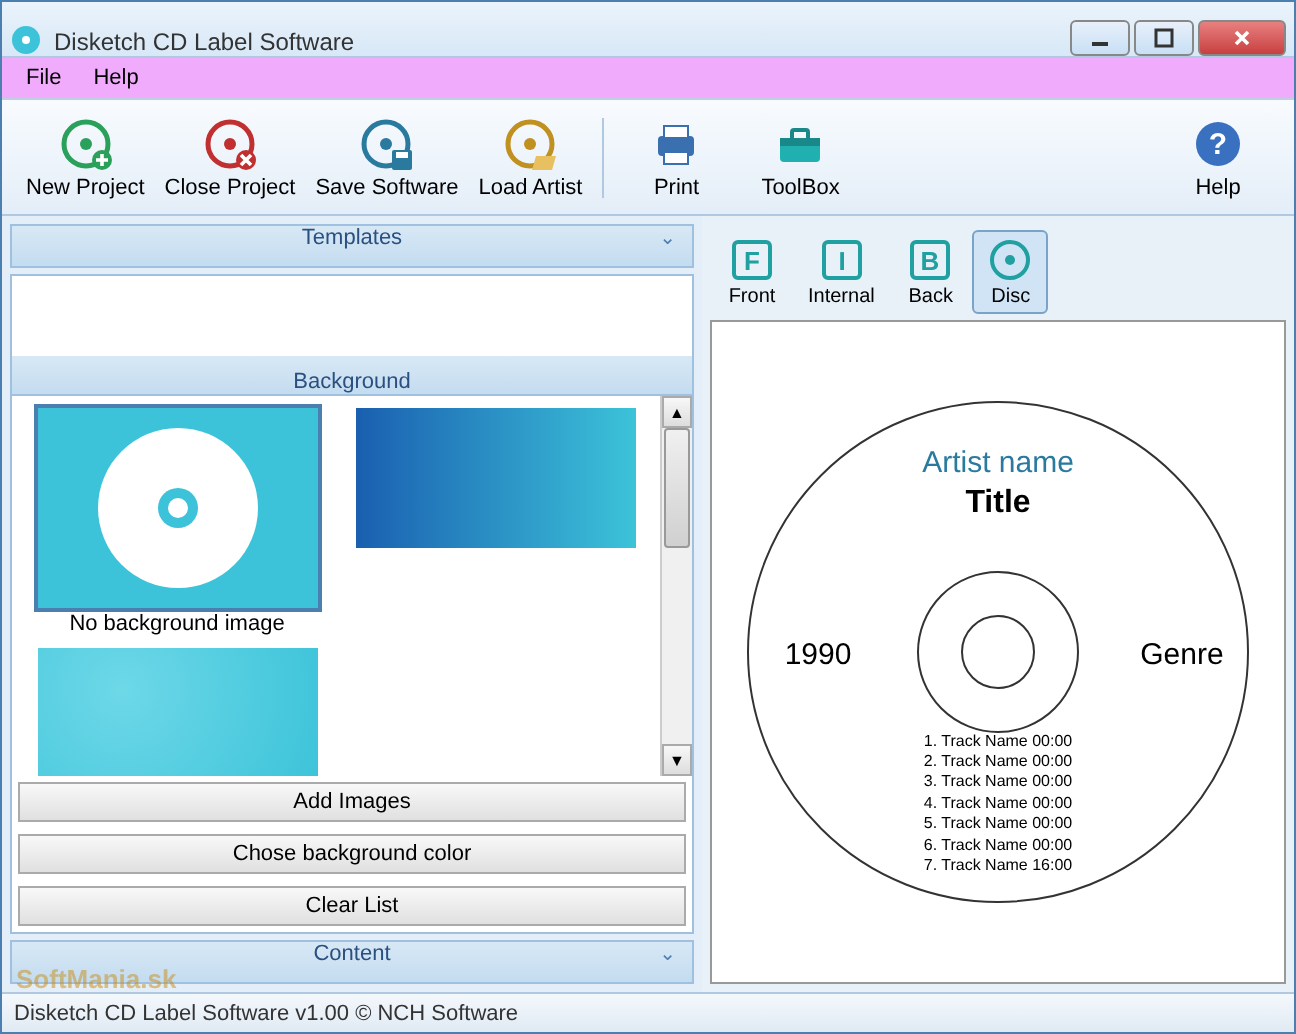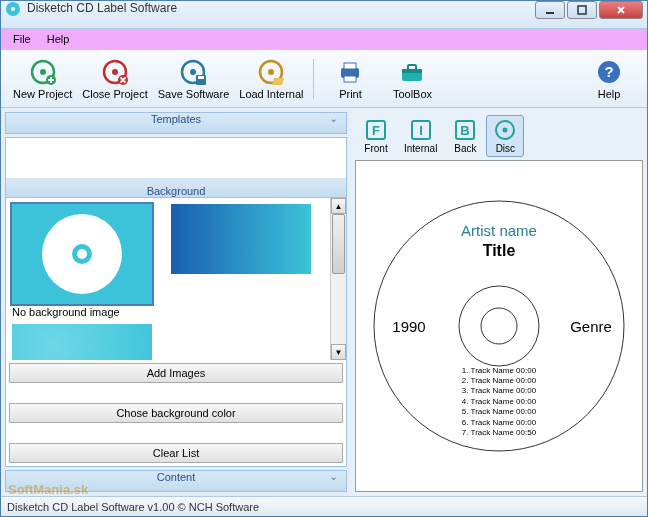--- a/index.html
+++ b/index.html
@@ -1,18 +1,18 @@
 <!DOCTYPE html>
 <html><head>
 <meta charset="utf-8">
 <style>
 * { box-sizing: border-box; margin: 0; padding: 0; font-family: Tahoma, sans-serif; }
 body { background: #f0f0f0; width: 648px; height: 517px; overflow: hidden; }
 .window { width: 648px; height: 517px; background: #e8f0f8; border: 1px solid #4a7fb0; display: flex; flex-direction: column; }
-.titlebar { height: 28px; background: linear-gradient(to bottom, #eaf3fb, #d8e8f7); display: flex; align-items: flex-start; padding: 0 4px; border-bottom: 1px solid #b0c8e0; }
+.titlebar { height: 28px; background: linear-gradient(to bottom, #eaf3fb, #d8e8f7); display: flex; align-items: flex-end; padding: 0 4px; border-bottom: 1px solid #b0c8e0; }
 .titlebar-icon { width: 16px; height: 16px; margin-right: 6px; }
 .titlebar-text { flex: 1; color: #333; font-size: 12px; }
 .win-controls { display: flex; gap: 2px; }
 .win-btn { width: 30px; height: 18px; border: 1px solid #888; border-radius: 3px; display: flex; align-items: center; justify-content: center; font-size: 10px; cursor: pointer; }
 .win-min { background: linear-gradient(to bottom, #e8f0fa, #c8dff5); }
 .win-max { background: linear-gradient(to bottom, #e8f0fa, #c8dff5); }
 .win-close { background: linear-gradient(to bottom, #e88080, #c84040); color: #fff; width: 44px; }
 .menubar { height: 21px; background: #f0abfc; border-bottom: 1px solid #c0d0e0; display: flex; align-items: center; padding: 0 4px; font-size: 11px; }
 .menu-item { padding: 2px 8px; cursor: pointer; }
 .toolbar { height: 58px; background: linear-gradient(to bottom, #f8fbfe, #e4eef8); border-bottom: 1px solid #b0c8e0; display: flex; align-items: center; padding: 4px 8px; gap: 2px; }
@@ -21,29 +21,29 @@
 .toolbar-sep { width: 1px; height: 40px; background: #b0c8e0; margin: 0 4px; }
 .toolbar-spacer { flex: 1; }
 .main { flex: 1; display: flex; overflow: hidden; }
 .left-panel { width: 350px; background: #e4eef8; display: flex; flex-direction: column; padding: 4px; gap: 3px; }
 .accordion-header { background: linear-gradient(to bottom, #d8e8f5, #c4dcf0); border: 1px solid #a0c0e0; height: 22px; display: flex; align-items: flex-start; justify-content: center; font-size: 11px; color: #2a5080; position: relative; cursor: pointer; }
 .accordion-header .chev { position: absolute; right: 8px; color: #4a7faf; font-size: 10px; }
 .bg-section { flex: 1; display: flex; flex-direction: column; border: 1px solid #a0c0e0; background: #fff; overflow: hidden; }
 .bg-header { background: linear-gradient(to bottom, #d8e8f5, #c4dcf0); height: 20px; display: flex; align-items: flex-end; justify-content: center; font-size: 11px; color: #2a5080; border-bottom: 1px solid #a0c0e0; margin-top: 40px; }
 .thumb-area { flex: 1; display: flex; overflow: hidden; }
 .thumb-grid { flex: 1; display: grid; grid-template-columns: 1fr 1fr; gap: 6px; padding: 6px; overflow: hidden; align-content: start; }
-.thumb-col { display: flex; flex-direction: column; align-items: flex-start; gap: 2px; }
+.thumb-col { display: flex; flex-direction: column; align-items: center; gap: 2px; }
 .thumb { width: 140px; height: 100px; background: #3cc3d9; display: flex; align-items: center; justify-content: center; position: relative; }
 .thumb.selected { outline: 2px solid #4a7faf; }
 .thumb-label { font-size: 11px; text-align: center; }
 .scrollbar { width: 16px; background: #f0f0f0; border-left: 1px solid #ccc; display: flex; flex-direction: column; }
 .sb-btn { height: 16px; background: linear-gradient(to bottom,#f8f8f8,#ddd); border: 1px solid #aaa; font-size: 8px; display: flex; align-items: center; justify-content: center; cursor: pointer; }
 .sb-track { flex: 1; position: relative; }
 .sb-thumb { position: absolute; top: 0; left: 1px; right: 1px; height: 60px; background: linear-gradient(to bottom,#f0f0f0,#d0d0d0); border: 1px solid #999; border-radius: 2px; }
-.panel-btns { display: flex; flex-direction: column; gap: 20px; padding: 3px; }
+.panel-btns { display: flex; flex-direction: column; gap: 6px; padding: 3px; }
 .panel-btn { height: 20px; background: linear-gradient(to bottom,#f8f8f8,#e0e0e0); border: 1px solid #aaa; font-size: 11px; cursor: pointer; }
 .right-panel { flex: 1; background: #e8f0f8; display: flex; flex-direction: column; padding: 4px; }
 .view-toolbar { height: 48px; display: flex; align-items: center; gap: 2px; padding: 2px; }
 .view-btn { display: flex; flex-direction: column; align-items: center; padding: 2px 6px; cursor: pointer; font-size: 10px; border: 1px solid transparent; }
 .view-btn.active { border: 1px solid #7aa3c9; background: #d0e4f5; border-radius: 3px; }
 .view-icon { width: 24px; height: 24px; margin-bottom: 1px; }
 .disc-preview { flex: 1; background: #fff; border: 1px solid #999; display: flex; align-items: center; justify-content: center; position: relative; }
 .disc-svg { width: 260px; height: 260px; }
 .track-list { position: absolute; top: 62%; left: 50%; transform: translateX(-50%); font-size: 8px; text-align: left; line-height: 1.3; }
 .statusbar { height: 20px; background: linear-gradient(to bottom,#f4f8fc,#e0eaf4); border-top: 1px solid #b0c8e0; display: flex; align-items: center; padding: 0 6px; font-size: 11px; color: #333; }
@@ -112,21 +112,21 @@
           <rect x="19" y="18" width="6" height="3" fill="#fff"></rect>
         </svg>
       <span>Save Software</span>
     </div>
     <div class="toolbar-btn">
       <svg class="toolbar-icon" viewBox="0 0 28 28">
           <circle cx="14" cy="14" r="11" fill="none" stroke="#c09020" stroke-width="2.5"></circle>
           <circle cx="14" cy="14" r="3" fill="#c09020"></circle>
           <path d="M17 20 h10 l-2 7 h-10 z" fill="#e8c060"></path>
         </svg>
-      <span>Load Internal</span>
+      <span>Load Artist</span>
     </div>
     <div class="toolbar-sep"></div>
     <div class="toolbar-btn">
       <svg class="toolbar-icon" viewBox="0 0 28 28">
           <rect x="5" y="10" width="18" height="10" rx="2" fill="#3a70b0"></rect>
           <rect x="8" y="5" width="12" height="6" fill="#fff" stroke="#3a70b0"></rect>
           <rect x="8" y="18" width="12" height="6" fill="#fff" stroke="#3a70b0"></rect>
         </svg>
       <span>Print</span>
     </div>
@@ -244,21 +244,21 @@
           <text x="40" y="136" text-anchor="middle" fill="#000" font-size="15">1990</text>
           <text x="222" y="136" text-anchor="middle" fill="#000" font-size="15">Genre</text>
         </svg>
         <div class="track-list">
           <div>1. Track Name 00:00</div>
           <div>2. Track Name 00:00</div>
           <div>3. Track Name 00:00</div>
           <div>4. Track Name 00:00</div>
           <div>5. Track Name 00:00</div>
           <div>6. Track Name 00:00</div>
-          <div>7. Track Name 00:50</div>
+          <div>7. Track Name 16:00</div>
         </div>
       </div>
     </div>
 
   </div>
 
   <div class="statusbar">
     <span>Disketch CD Label Software v1.00 © NCH Software</span>
   </div>
 

